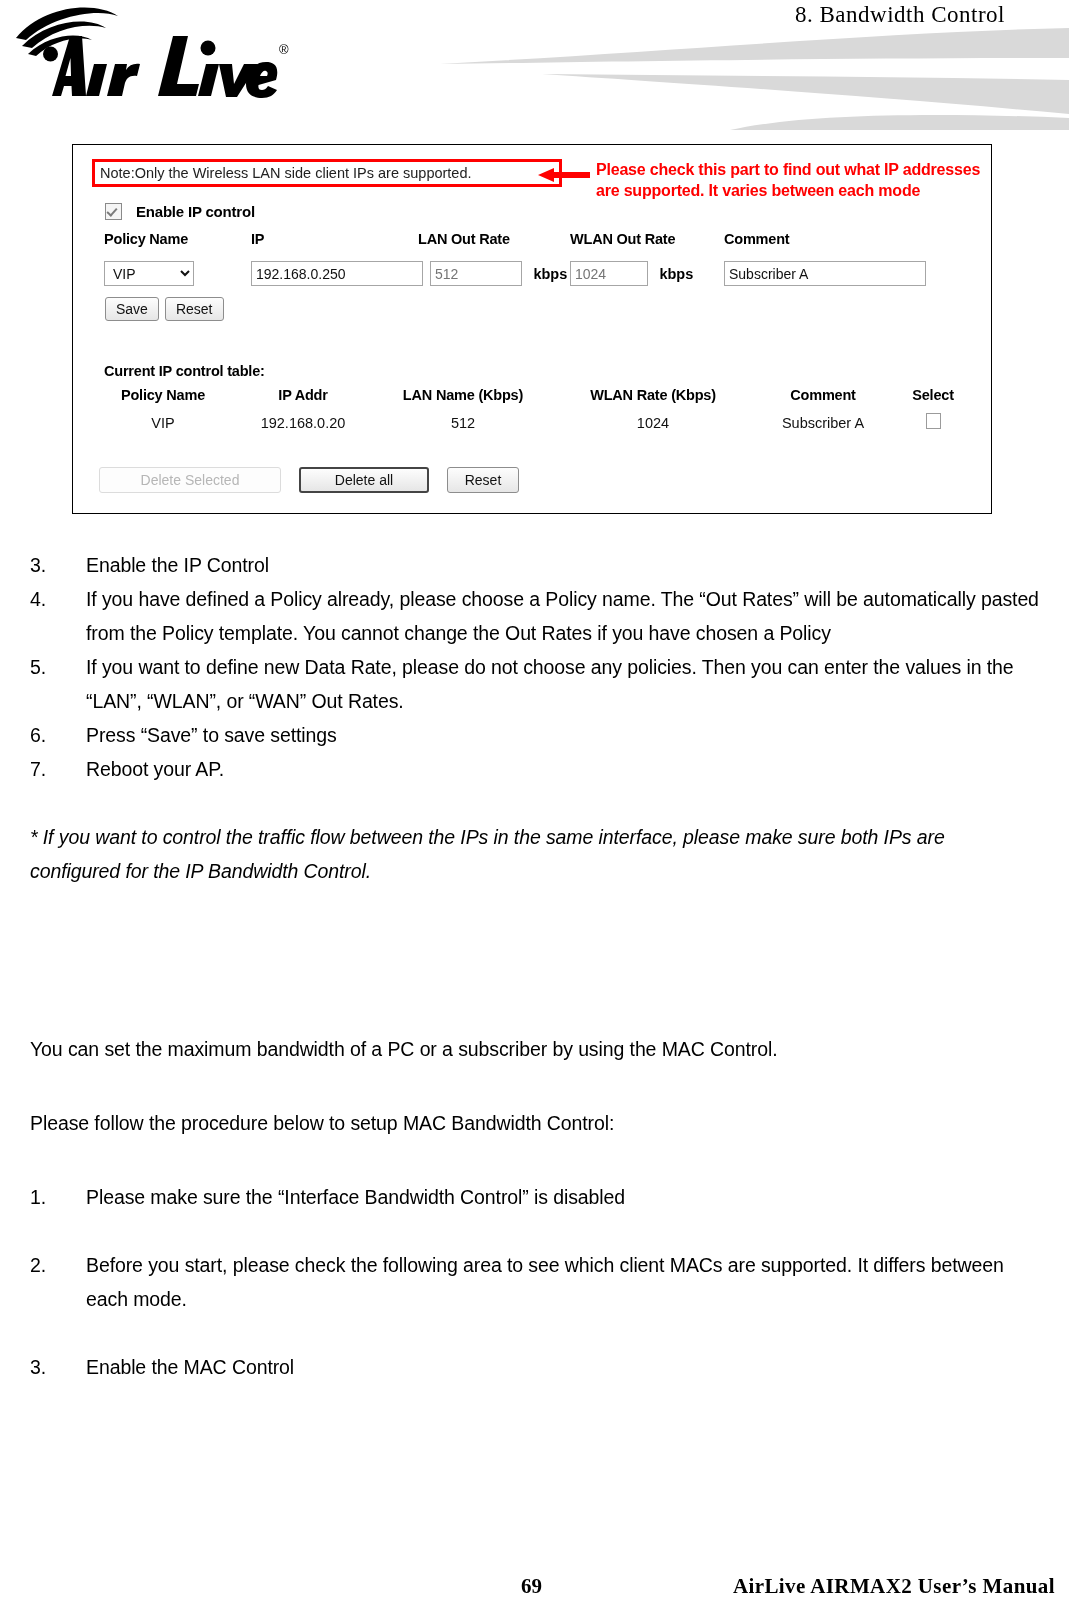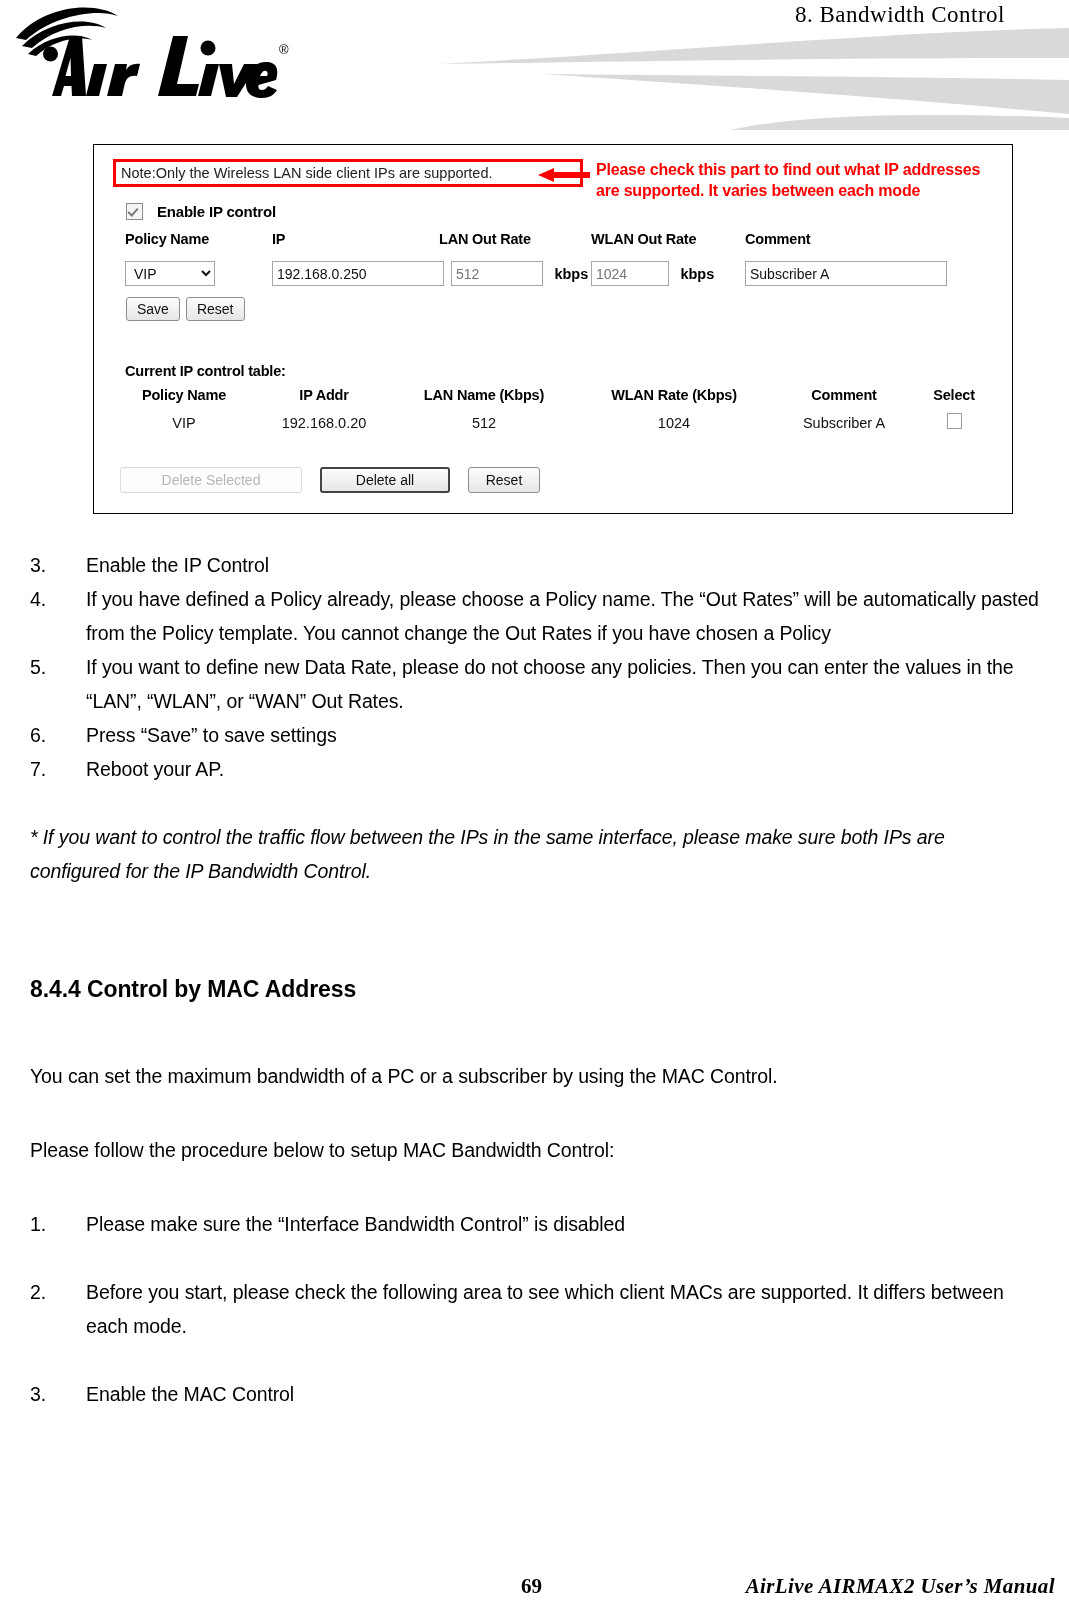--- a/index.html
+++ b/index.html
@@ -49,21 +49,20 @@
 
   
   #figure {
     position: absolute;
     left: 72px;
     top: 144px;
     width: 918px;
     height: 368px;
     border: 1px solid #000;
     background: #fff;
-    margin-left: 21px;
   }
   #note-box {
     position: absolute;
     left: 19px;
     top: 14px;
     width: 470px;
     height: 28px;
     border: 3px solid #ff0000;
     box-sizing: border-box;
     display: flex;
@@ -302,21 +301,20 @@
     font-family: "Liberation Serif", serif;
     font-weight: bold;
     font-size: 21px;
   }
   #manual-name {
     position: absolute;
     right: 14px;
     top: 0;
     font-family: "Liberation Serif", serif;
     font-weight: bold;
-    font-style: italic;
     font-size: 21px;
     letter-spacing: 0.4px;
     white-space: nowrap;
   }
 </style>
 </head>
 <body>
 
 <div id="page-header">
 
@@ -472,21 +470,20 @@
       <span>Reboot your AP.</span>
     </li>
   </ol>
 
   <div class="spacer-34"></div>
 
   <p class="para italic">* If you want to control the traffic flow between the IPs in the same interface, please make sure both IPs are configured for the IP Bandwidth Control.</p>
 
   <div class="spacer-88"></div>
 
-  <h2 class="section">8.4.4 Control by MAC Address</h2>
 
   <div class="spacer-56"></div>
 
   <p class="para">You can set the maximum bandwidth of a PC or a subscriber by using the MAC Control.</p>
 
   <div class="spacer-40"></div>
 
   <p class="para">Please follow the procedure below to setup MAC Bandwidth Control:</p>
 
   <div class="spacer-40"></div>

